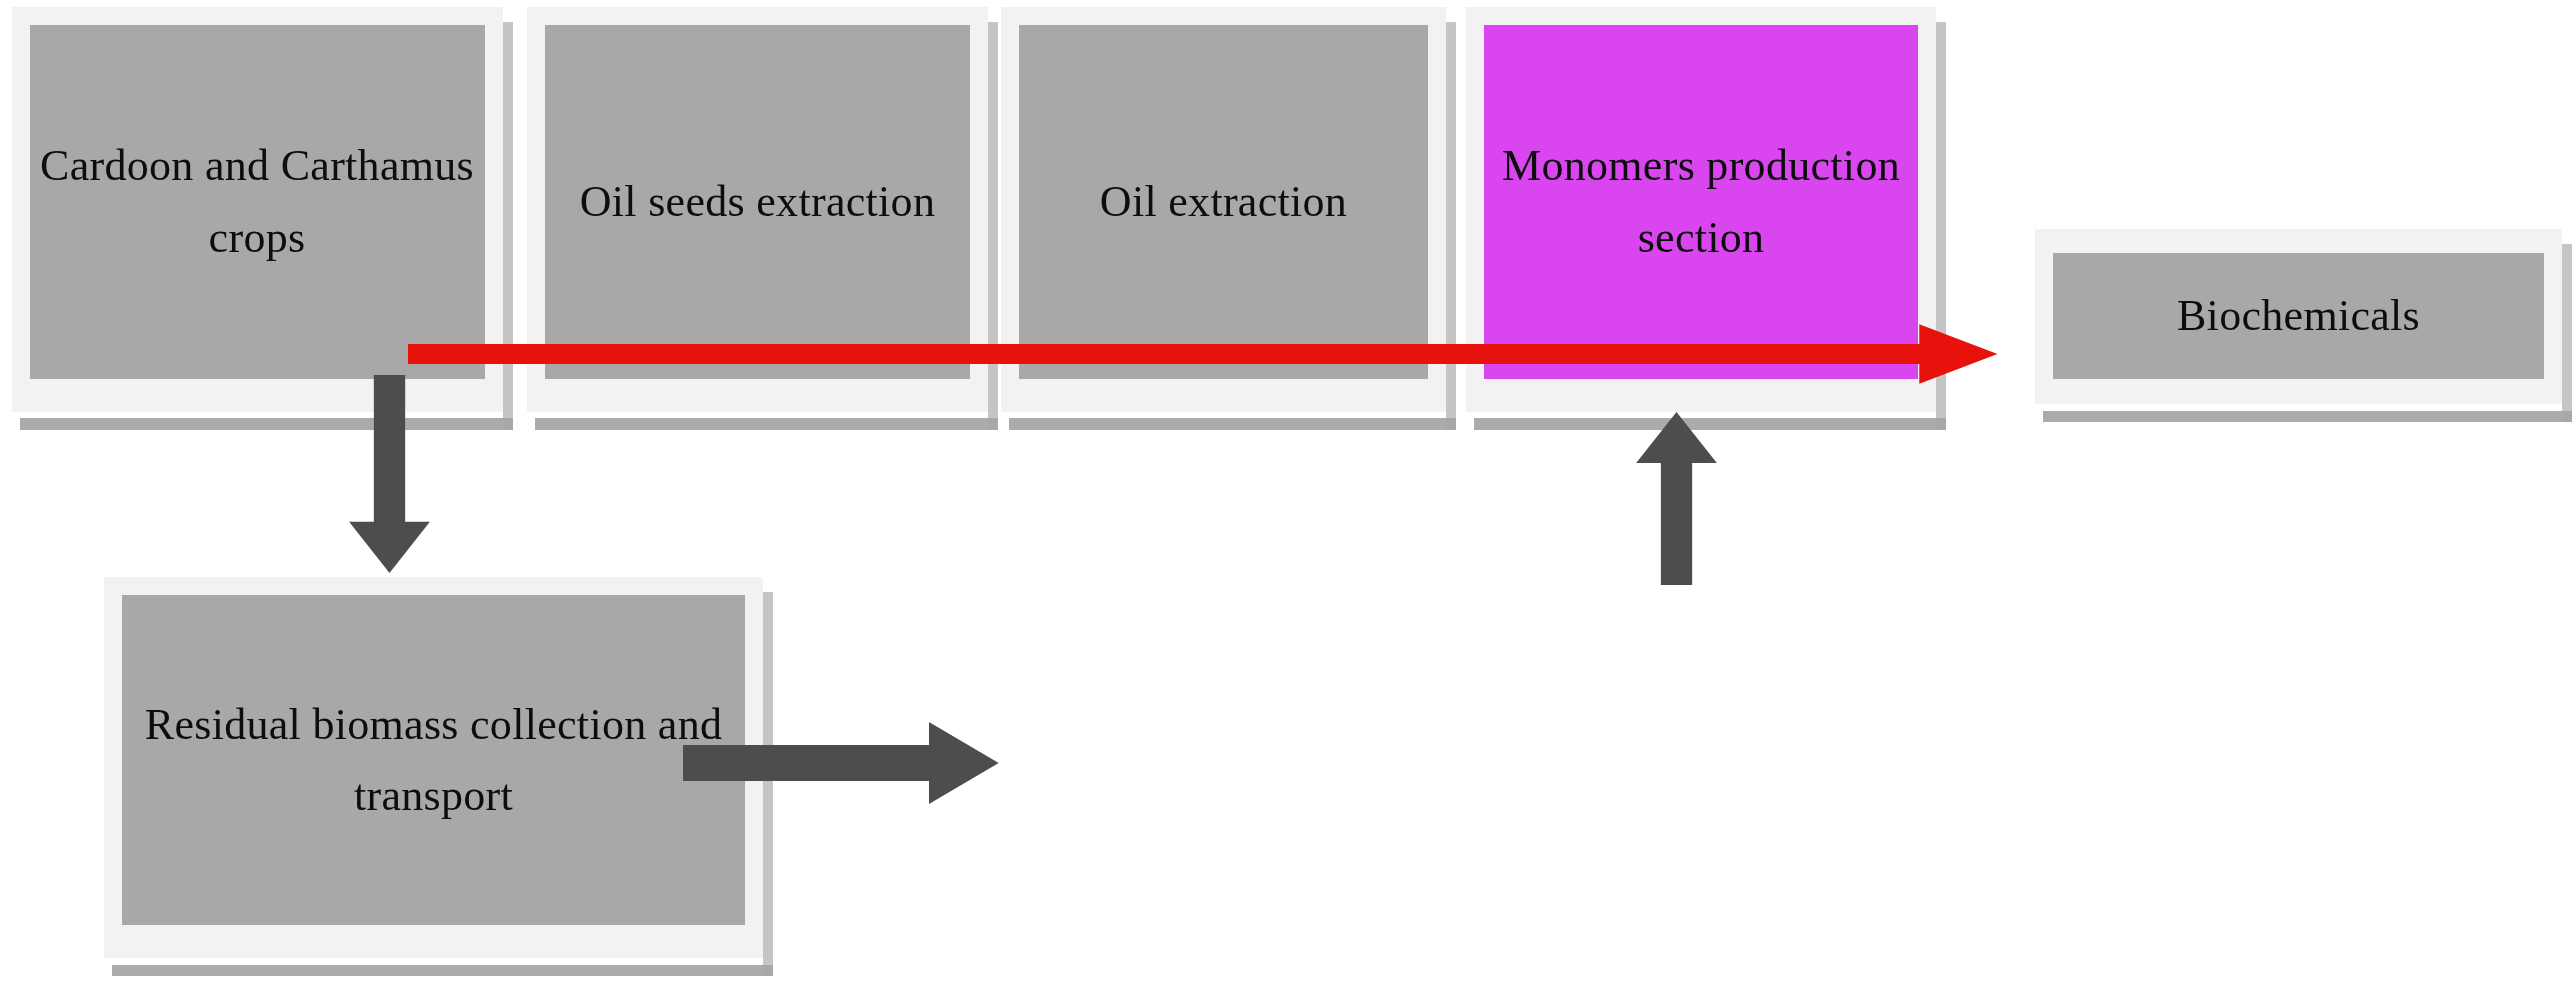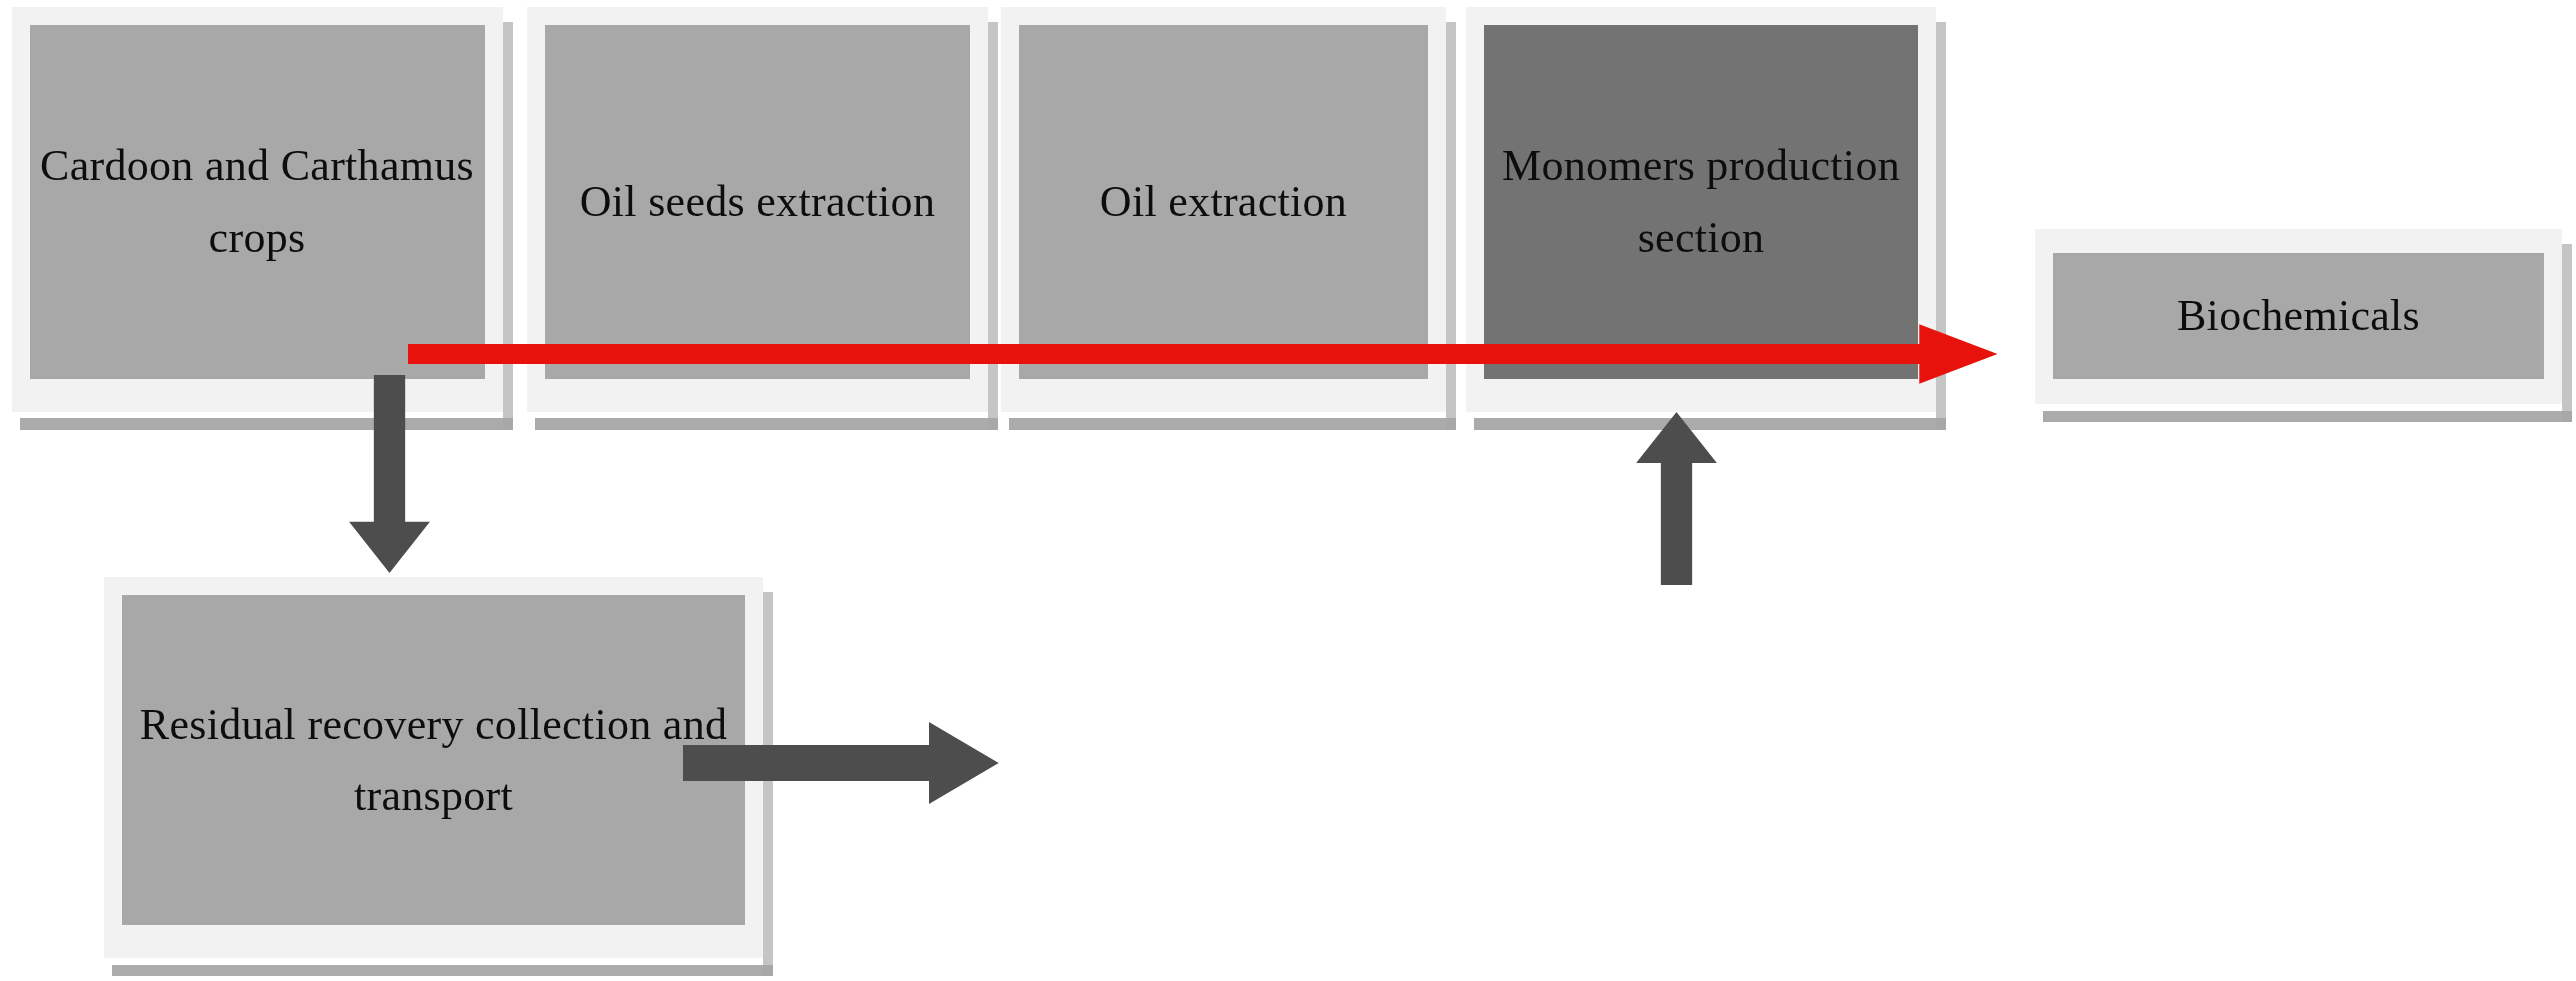--- a/index.html
+++ b/index.html
@@ -57,21 +57,21 @@
     align-items: center;
     justify-content: center;
     text-align: center;
     color: #0d0d0d;
     font-size: 44px;
     line-height: 1.62;
     letter-spacing: 0.3px;
     font-weight: 400;
   }
   .node.gray  .fill { background: #a8a8a8; }
-  .node.orange .fill { background: #737373; }
+  .node.orange .fill { background: #d946ef; }
 
   .node.flat .fill {
     bottom: 25px;
     margin-top: 6px;
   }
 
   
   .arrow { position: absolute; }
   .arrow svg { display: block; overflow: visible; }
 </style>
@@ -94,21 +94,21 @@
 
   <div class="node orange" style="left:1466px; top:6.6px; width:470px; height:405px;">
     <div class="fill">Monomers production section</div>
   </div>
 
   <div class="node gray flat" style="left:2035px; top:229px; width:527px; height:175px;">
     <div class="fill">Biochemicals</div>
   </div>
 
   <div class="node gray" style="left:104px; top:577px; width:659px; height:381px;">
-    <div class="fill">Residual recovery collection and transport</div>
+    <div class="fill">Residual biomass collection and transport</div>
   </div>
 
 
   <div class="arrow" style="left:408px; top:321px; width:1606px; height:66px;">
     <svg width="1606" height="66" viewBox="0 0 1950 80">
       <path d="M0,28 L1835,28 L1835,4 L1930,40 L1835,76 L1835,52 L0,52 Z" fill="#e8120c"></path>
     </svg>
   </div>
 
   <div class="arrow" style="left:344px; top:375px; width:91px; height:202px;">

